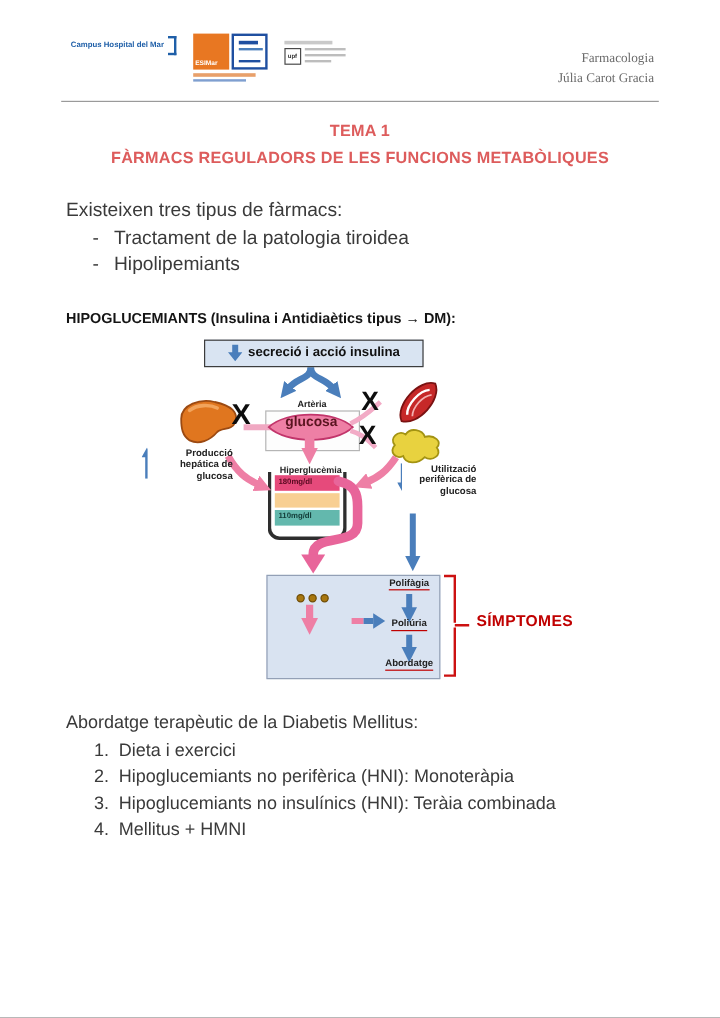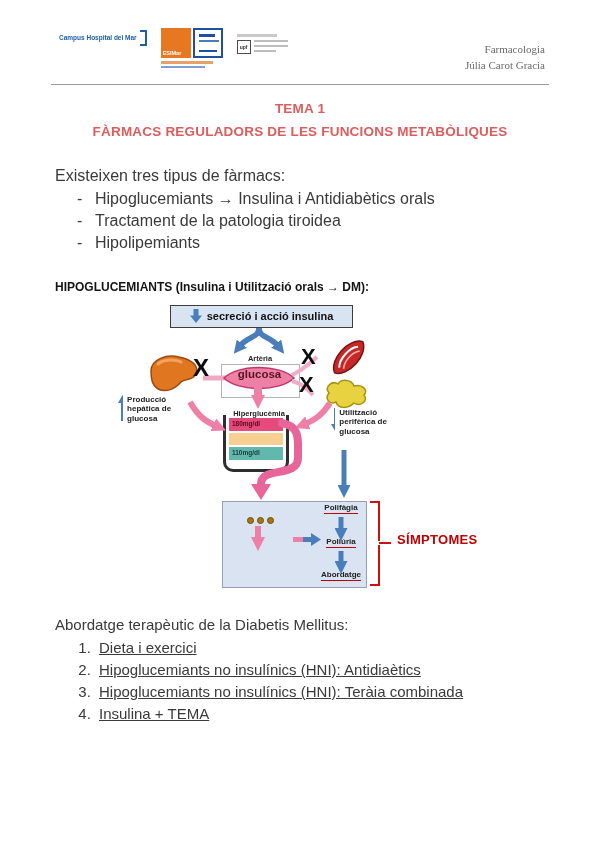--- a/index.html
+++ b/index.html
@@ -44,36 +44,36 @@
   
   .diagram{position:relative;height:292px;margin:8px -55px 0;font-family:"Liberation Sans",sans-serif;}
   .abs{position:absolute;}
   .dg-label{font-weight:bold;color:#222;font-size:8px;text-align:center;line-height:1.2;}
   .top-box{left:170px;top:3px;width:181px;height:21px;background:#d9e4f2;border:1.5px solid #3c3c3c;
     display:flex;align-items:center;justify-content:center;gap:5px;font-size:11px;font-weight:bold;color:#111;z-index:3;}
   .artery-box{left:221px;top:62px;width:77px;height:32px;background:#fdfdfd;border:1px solid #b5b5b5;z-index:1;}
   .glucosa{left:221px;top:66px;width:77px;font-size:11.5px;font-weight:bold;color:#5a1420;text-align:center;z-index:3;}
   .xmark{font-weight:900;color:#0d0d0d;z-index:3;font-family:"Liberation Sans",sans-serif;}
   .note{display:flex;gap:4px;z-index:3;}
-  .note .dg-label{text-align:left;}
+  .note .dg-label{text-align:right;}
   .container-outline{left:223px;top:113px;width:66px;height:57px;border:3px solid #2e2e2e;border-top:none;
     border-radius:0 0 10px 10px;z-index:1;box-sizing:border-box;}
   .band{left:229px;width:54px;z-index:2;font-size:6.5px;font-weight:bold;padding:2px 0 0 3px;box-sizing:border-box;}
   .band-high{top:116px;height:13px;background:#e64a7b;color:#57091f;}
   .band-mid{top:131px;height:12px;background:#f8cf92;}
   .band-low{top:145px;height:13px;background:#63b8ad;color:#123c38;}
   .sym-box{left:222px;top:199px;width:143px;height:85px;background:#d9e3f1;border:1px solid #93a0b6;z-index:1;}
   .u-red{border-bottom:1.5px solid #c00000;padding-bottom:1px;}
   .dots{left:247px;top:215px;display:flex;gap:3px;z-index:3;}
   .dots i{width:5px;height:5px;border-radius:50%;background:#a8770f;border:1px solid #6e4c06;}
   .simptomes{left:397px;top:230px;font-size:13px;font-weight:bold;color:#c00000;letter-spacing:.3px;z-index:3;}
   .svg-layer{left:0;top:0;z-index:2;pointer-events:none;}
   
   .treatment{margin-top:22px;font-size:15px;}
-  .treatment ol{margin:4px 0 0;padding-left:40px;text-decoration:underline;}
+  .treatment ol{margin:4px 0 0;padding-left:40px;}
   .treatment li{line-height:22px;padding-left:4px;}
 </style>
 </head>
 <body>
 
 <div class="page">
 
   <div class="hdr">
     <div class="logos">
       <div class="logo-campus">
@@ -114,27 +114,26 @@
   <hr class="rule">
 
   <div class="title">
     <div>TEMA 1</div>
     <div>FÀRMACS REGULADORS DE LES FUNCIONS METABÒLIQUES</div>
   </div>
 
   <div class="intro">
     <div>Existeixen tres tipus de fàrmacs:</div>
     <div class="dash-list">
-      <div class="dash-item">Hipoglucemiants → Insulina i Antidiabètics orals</div>
       <div class="dash-item">Tractament de la patologia tiroidea</div>
       <div class="dash-item">Hipolipemiants</div>
     </div>
   </div>
 
-  <div class="sec-head">HIPOGLUCEMIANTS (Insulina i Utilització orals → DM):</div>
+  <div class="sec-head">HIPOGLUCEMIANTS (Insulina i Antidiaètics tipus → DM):</div>
 
   <div class="diagram">
 
     <div class="abs artery-box"></div>
     <div class="abs container-outline"></div>
     <div class="abs band band-high">180mg/dl</div>
     <div class="abs band band-mid"></div>
     <div class="abs band band-low">110mg/dl</div>
     <div class="abs sym-box"></div>
 
@@ -240,19 +239,19 @@
     <div class="abs dg-label" style="left:318px;top:235px;width:46px;z-index:3;"><span class="u-red">Poliúria</span></div>
     <div class="abs dg-label" style="left:314px;top:268px;width:54px;z-index:3;"><span class="u-red">Abordatge</span></div>
 
     <div class="abs simptomes">SÍMPTOMES</div>
   </div>
 
   <div class="treatment">
     <div>Abordatge terapèutic de la Diabetis Mellitus:</div>
     <ol>
       <li>Dieta i exercici</li>
-      <li>Hipoglucemiants no insulínics (HNI): Antidiaètics</li>
+      <li>Hipoglucemiants no perifèrica (HNI): Monoteràpia</li>
       <li>Hipoglucemiants no insulínics (HNI): Teràia combinada</li>
-      <li>Insulina + TEMA</li>
+      <li>Mellitus + HMNI</li>
     </ol>
   </div>
 
 </div>
 
 </body></html>

